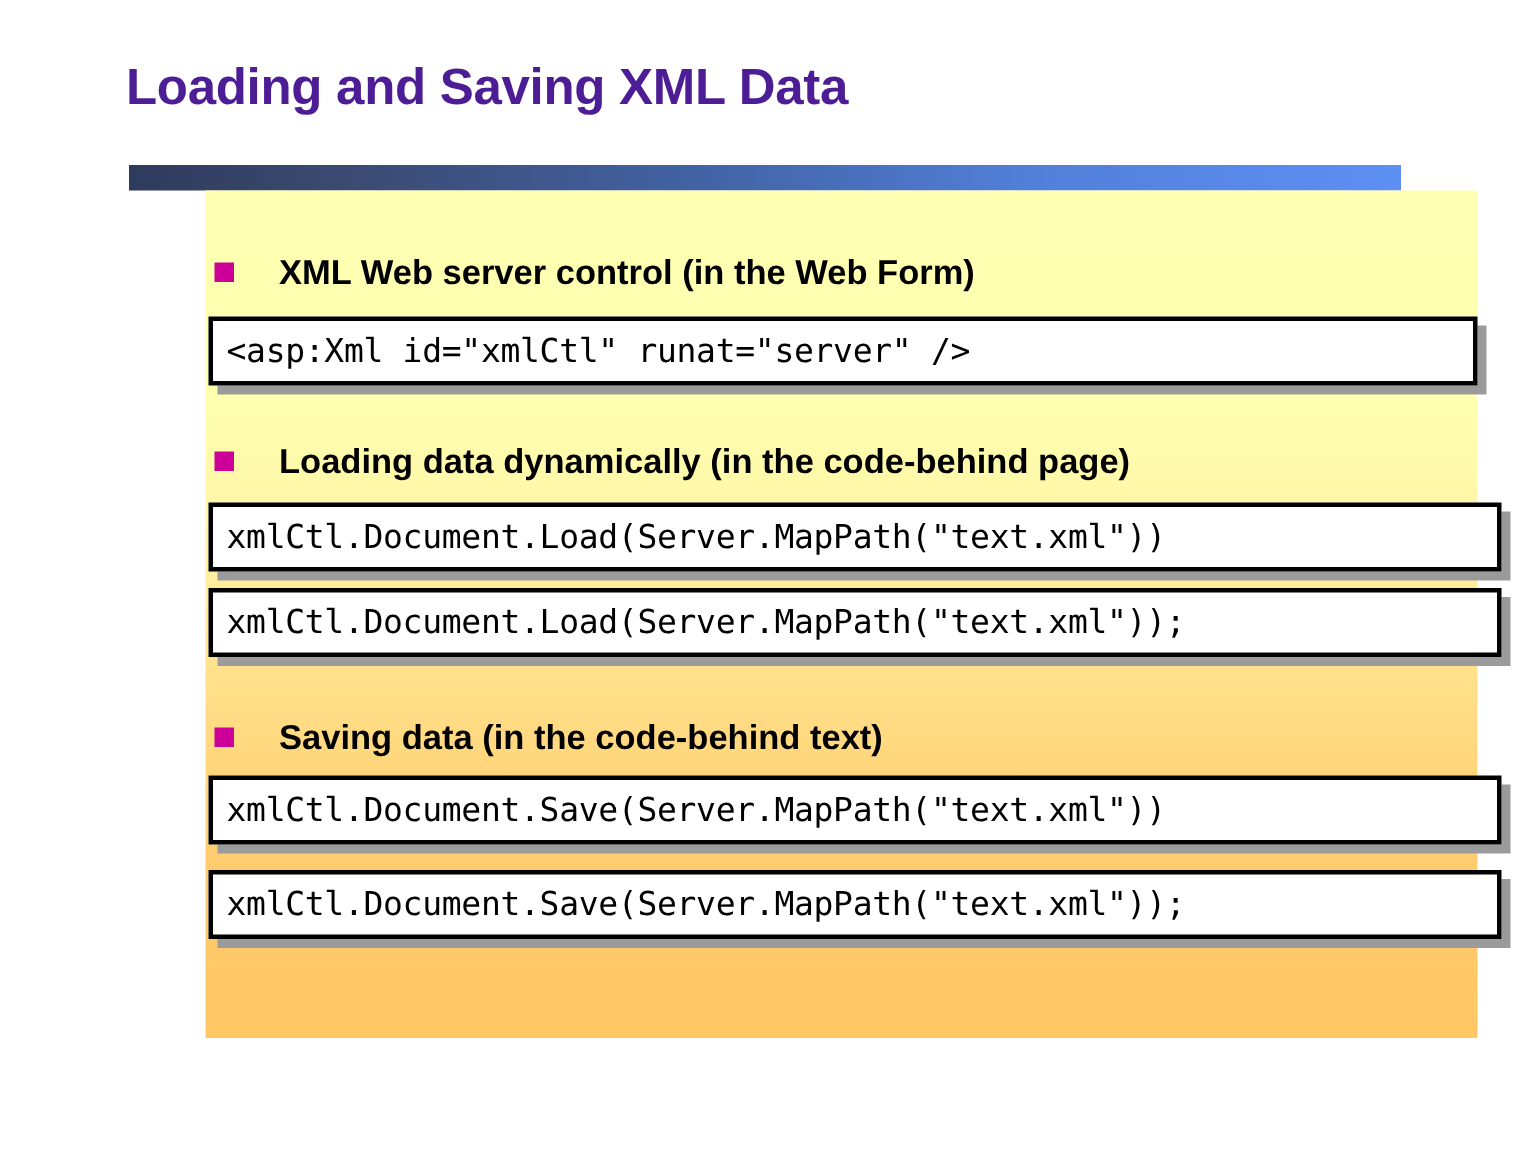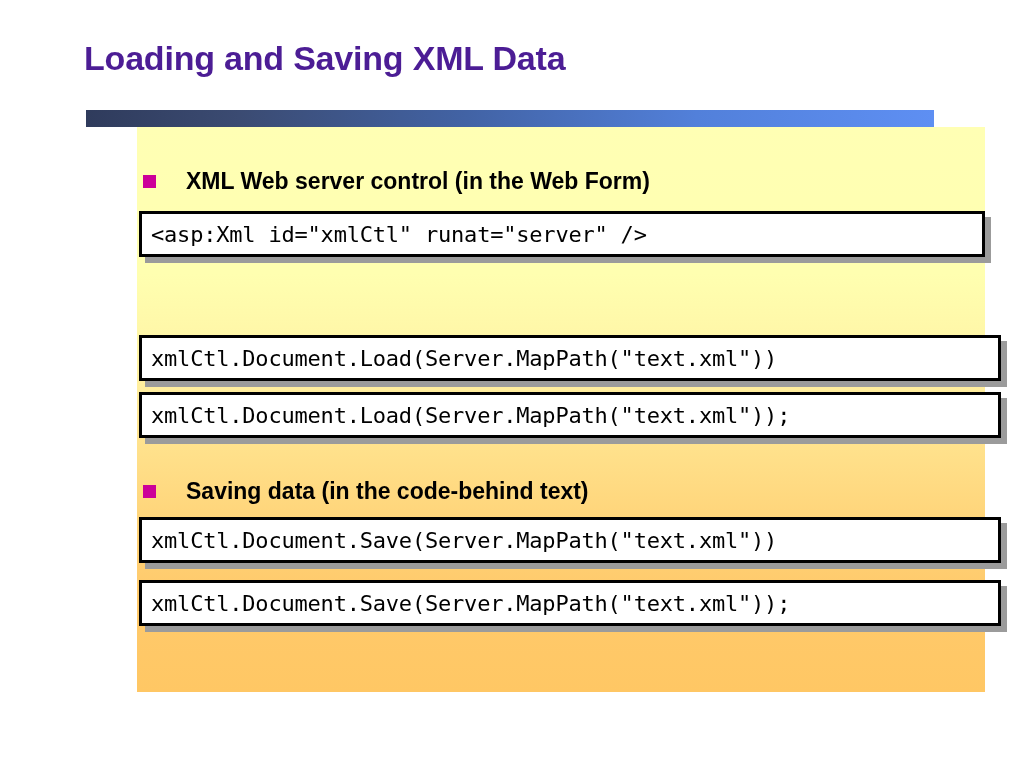--- a/index.html
+++ b/index.html
@@ -128,20 +128,24 @@
 
     <div class="bullet-row" style="top:37px;">
       <span class="bullet-marker"></span>
       <span class="bullet-text">XML Web server control (in the Web Form)</span>
     </div>
 
     <div class="code-box" style="left:2px; top:84px; width:846px; height:46px;">
       <span class="code-text">&lt;asp:Xml id="xmlCtl" runat="server" /&gt;</span>
     </div>
 
+    <div class="bullet-row" style="top:163px;">
+      <span class="bullet-marker"></span>
+      <span class="bullet-text">Loading data dynamically (in the code-behind page)</span>
+    </div>
 
     <div class="code-box" style="left:2px; top:208px; width:862px; height:46px;">
       <span class="code-text">xmlCtl.Document.Load(Server.MapPath("text.xml"))</span>
     </div>
 
     <div class="code-box" style="left:2px; top:265px; width:862px; height:46px;">
       <span class="code-text">xmlCtl.Document.Load(Server.MapPath("text.xml"));</span>
     </div>
 
     <div class="bullet-row" style="top:347px;">

